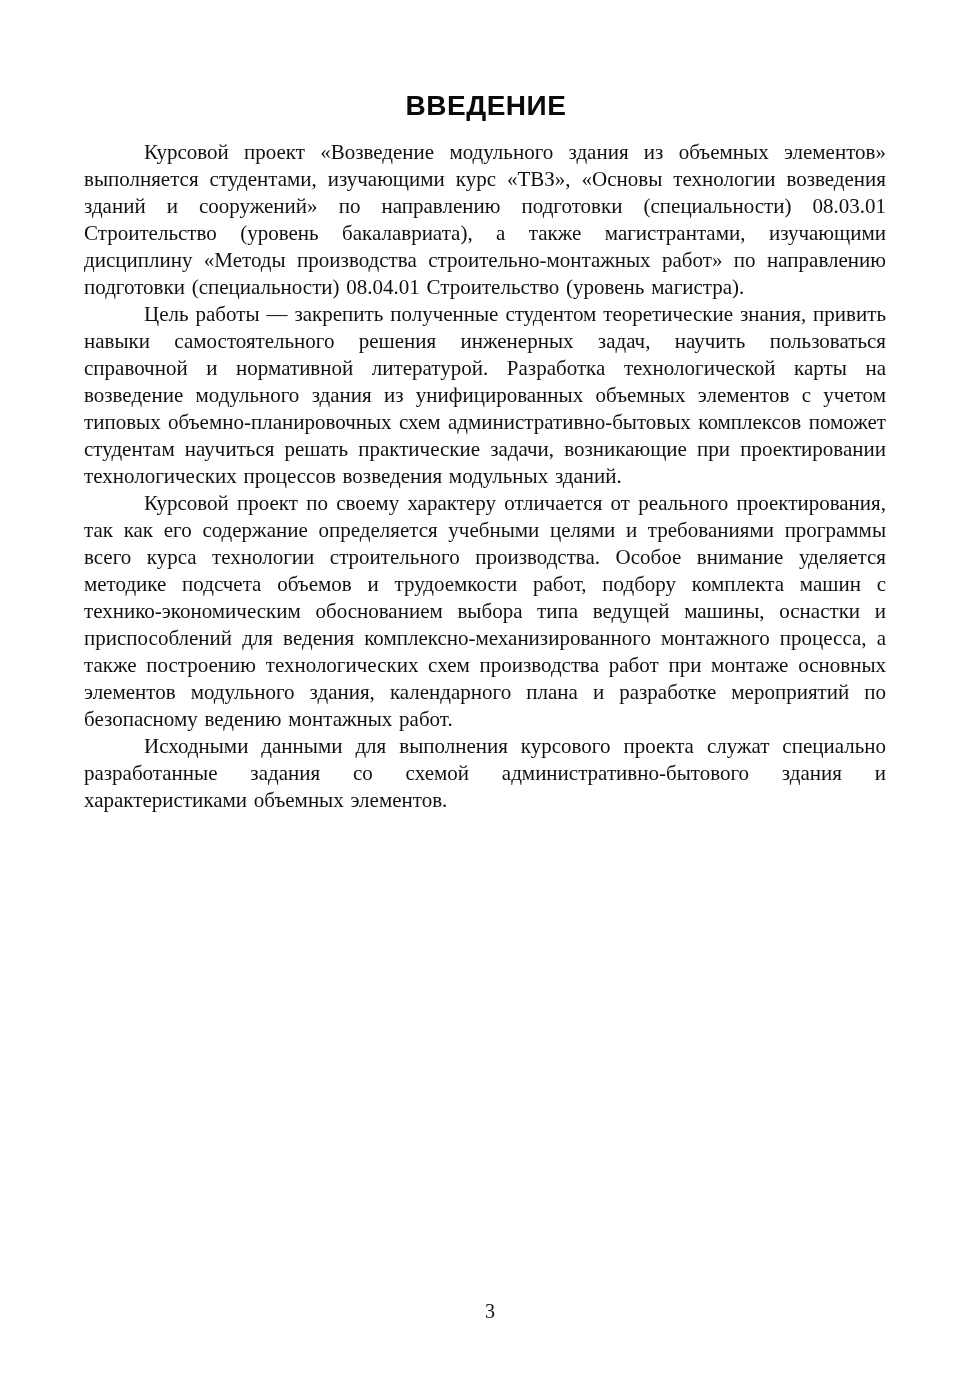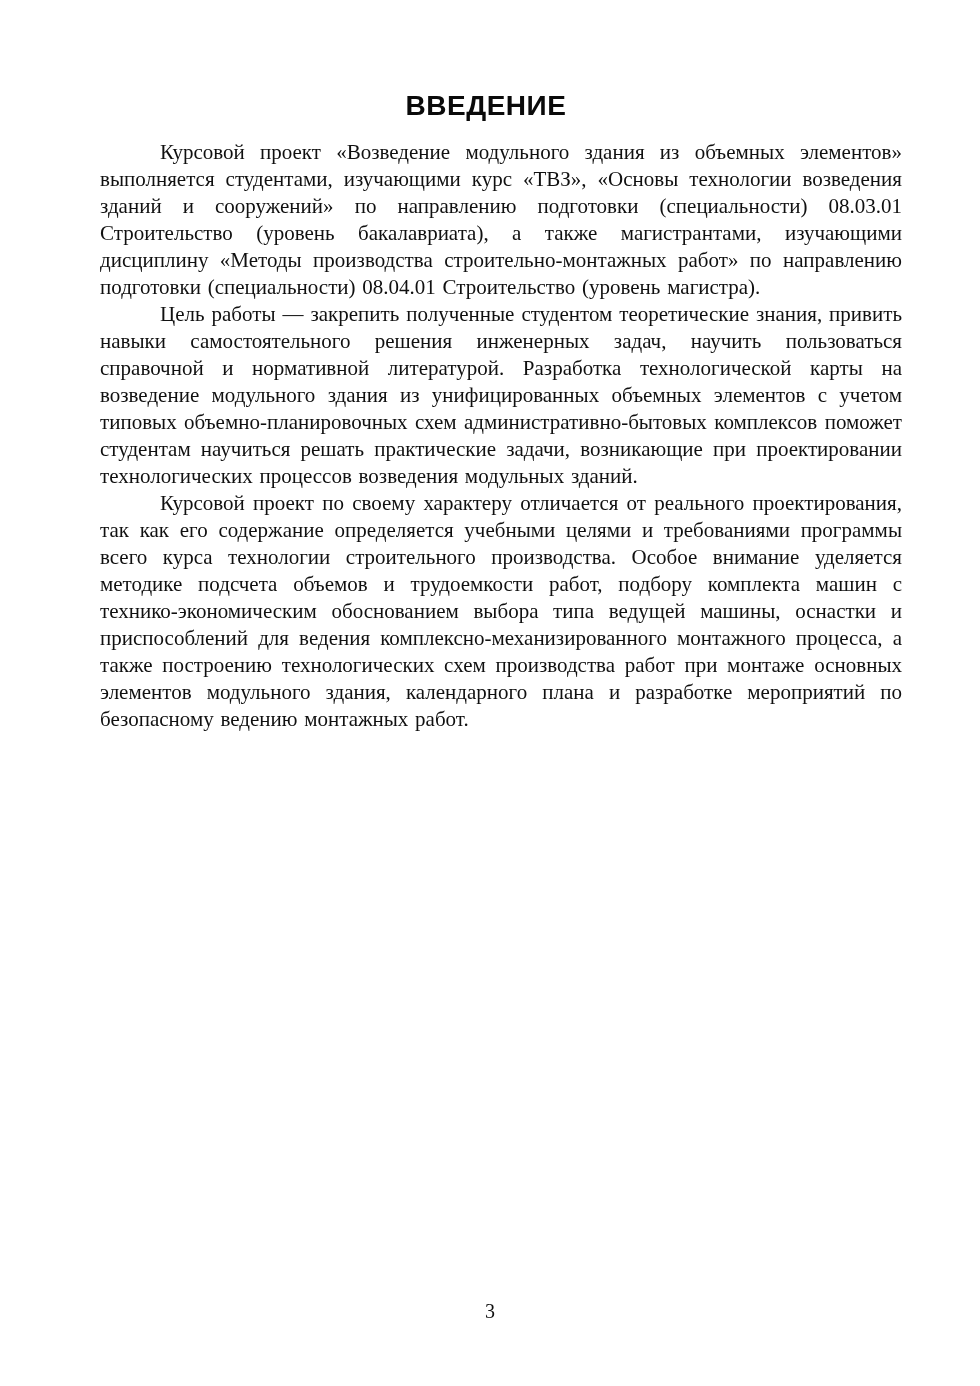--- a/index.html
+++ b/index.html
@@ -30,21 +30,21 @@
     font-family: "Liberation Sans", "DejaVu Sans", sans-serif;
     font-weight: 700;
     font-size: 28px;
     line-height: 32px;
     color: #0a0a0a;
     letter-spacing: 0.5px;
   }
   .body-text {
     position: absolute;
     top: 139px;
-    left: 100px;
+    left: 84px;
     width: 802px;
   }
   .body-text p {
     margin: 0;
     font-size: 21px;
     line-height: 27px;
     text-align: justify;
     text-indent: 60px;
     word-spacing: 1.5px;
   }
@@ -63,17 +63,18 @@
 <body>
 
 <div class="page">
 
   <h1 class="doc-title">ВВЕДЕНИЕ</h1>
 
   <div class="body-text">
     <p>Курсовой проект «Возведение модульного здания из объемных элементов» выполняется студентами, изучающими курс «ТВЗ», «Основы технологии возведения зданий и сооружений» по направлению подготовки (специальности) 08.03.01 Строительство (уровень бакалавриата), а также магистрантами, изучающими дисциплину «Методы производства строительно-монтажных работ» по направлению подготовки (специальности) 08.04.01 Строительство (уровень магистра).</p>
     <p>Цель работы — закрепить полученные студентом теоретические знания, привить навыки самостоятельного решения инженерных задач, научить пользоваться справочной и нормативной литературой. Разработка технологической карты на возведение модульного здания из унифицированных объемных элементов с учетом типовых объемно-планировочных схем административно-бытовых комплексов поможет студентам научиться решать практические задачи, возникающие при проектировании технологических процессов возведения модульных зданий.</p>
     <p>Курсовой проект по своему характеру отличается от реального проектирования, так как его содержание определяется учебными целями и требованиями программы всего курса технологии строительного производства. Особое внимание уделяется методике подсчета объемов и трудоемкости работ, подбору комплекта машин с технико-экономическим обоснованием выбора типа ведущей машины, оснастки и приспособлений для ведения комплексно-механизированного монтажного процесса, а также построению технологических схем производства работ при монтаже основных элементов модульного здания, календарного плана и разработке мероприятий по безопасному ведению монтажных работ.</p>
+    <p>Исходными данными для выполнения курсового проекта служат специально разработанные задания со схемой административно-бытового здания и характеристиками объемных элементов.</p>
   </div>
 
   <div class="page-number">3</div>
 
 </div>
 
 </body></html>

